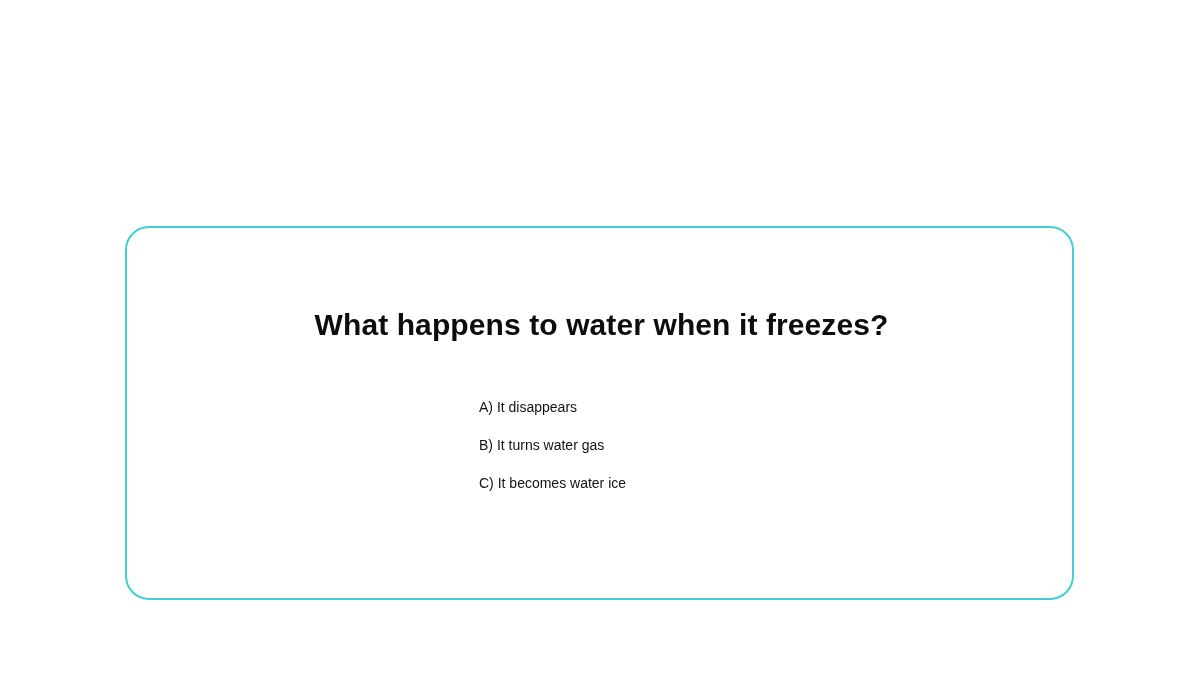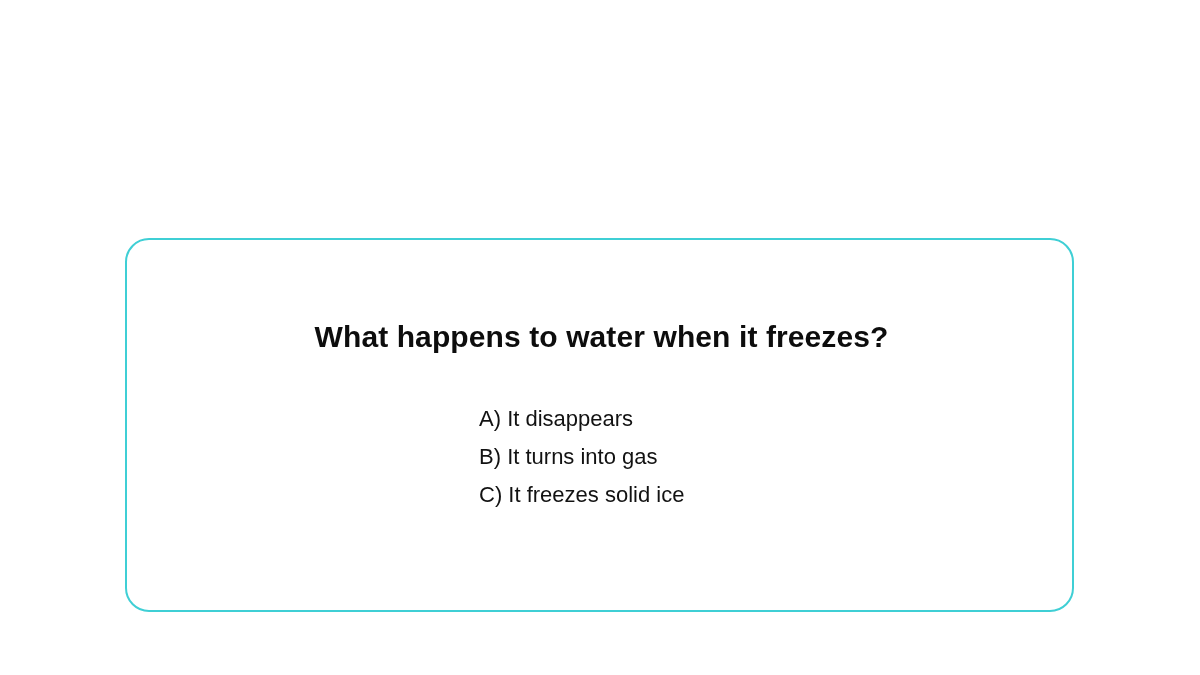--- a/index.html
+++ b/index.html
@@ -11,21 +11,21 @@
     height: 675px;
     background: #ffffff;
     font-family: "Liberation Sans", sans-serif;
     overflow: hidden;
     position: relative;
   }
 
   #slide-root {
     position: absolute;
     left: 0;
-    top: 16px;
+    top: 4px;
     width: 1200px;
     height: 573px;
     background: #ffffff;
   }
 
   
   #quiz-card {
     position: absolute;
     left: 125px;
     top: 222px;
@@ -57,21 +57,21 @@
     position: absolute;
     left: 352px;
     top: 160px;
     width: 520px;
     margin: 0;
     padding: 0;
     list-style: none;
   }
 
   .option-row {
-    font-size: 22px;
+    font-size: 14px;
     font-weight: normal;
     color: #121212;
     line-height: 38px;
     height: 38px;
     white-space: nowrap;
     text-align: left;
   }
 
   .option-label {
     display: inline;
@@ -91,26 +91,26 @@
 
     <ul id="options-list">
 
       <li class="option-row">
         <span class="option-label">A) </span>
         <span class="option-body">It disappears</span>
       </li>
 
       <li class="option-row">
         <span class="option-label">B) </span>
-        <span class="option-body">It turns into gas</span>
+        <span class="option-body">It turns water gas</span>
       </li>
 
       <li class="option-row">
         <span class="option-label">C) </span>
-        <span class="option-body">It freezes solid ice</span>
+        <span class="option-body">It becomes water ice</span>
       </li>
 
 
     </ul>
 
   </div>
 
 </div>
 
 </body></html>

